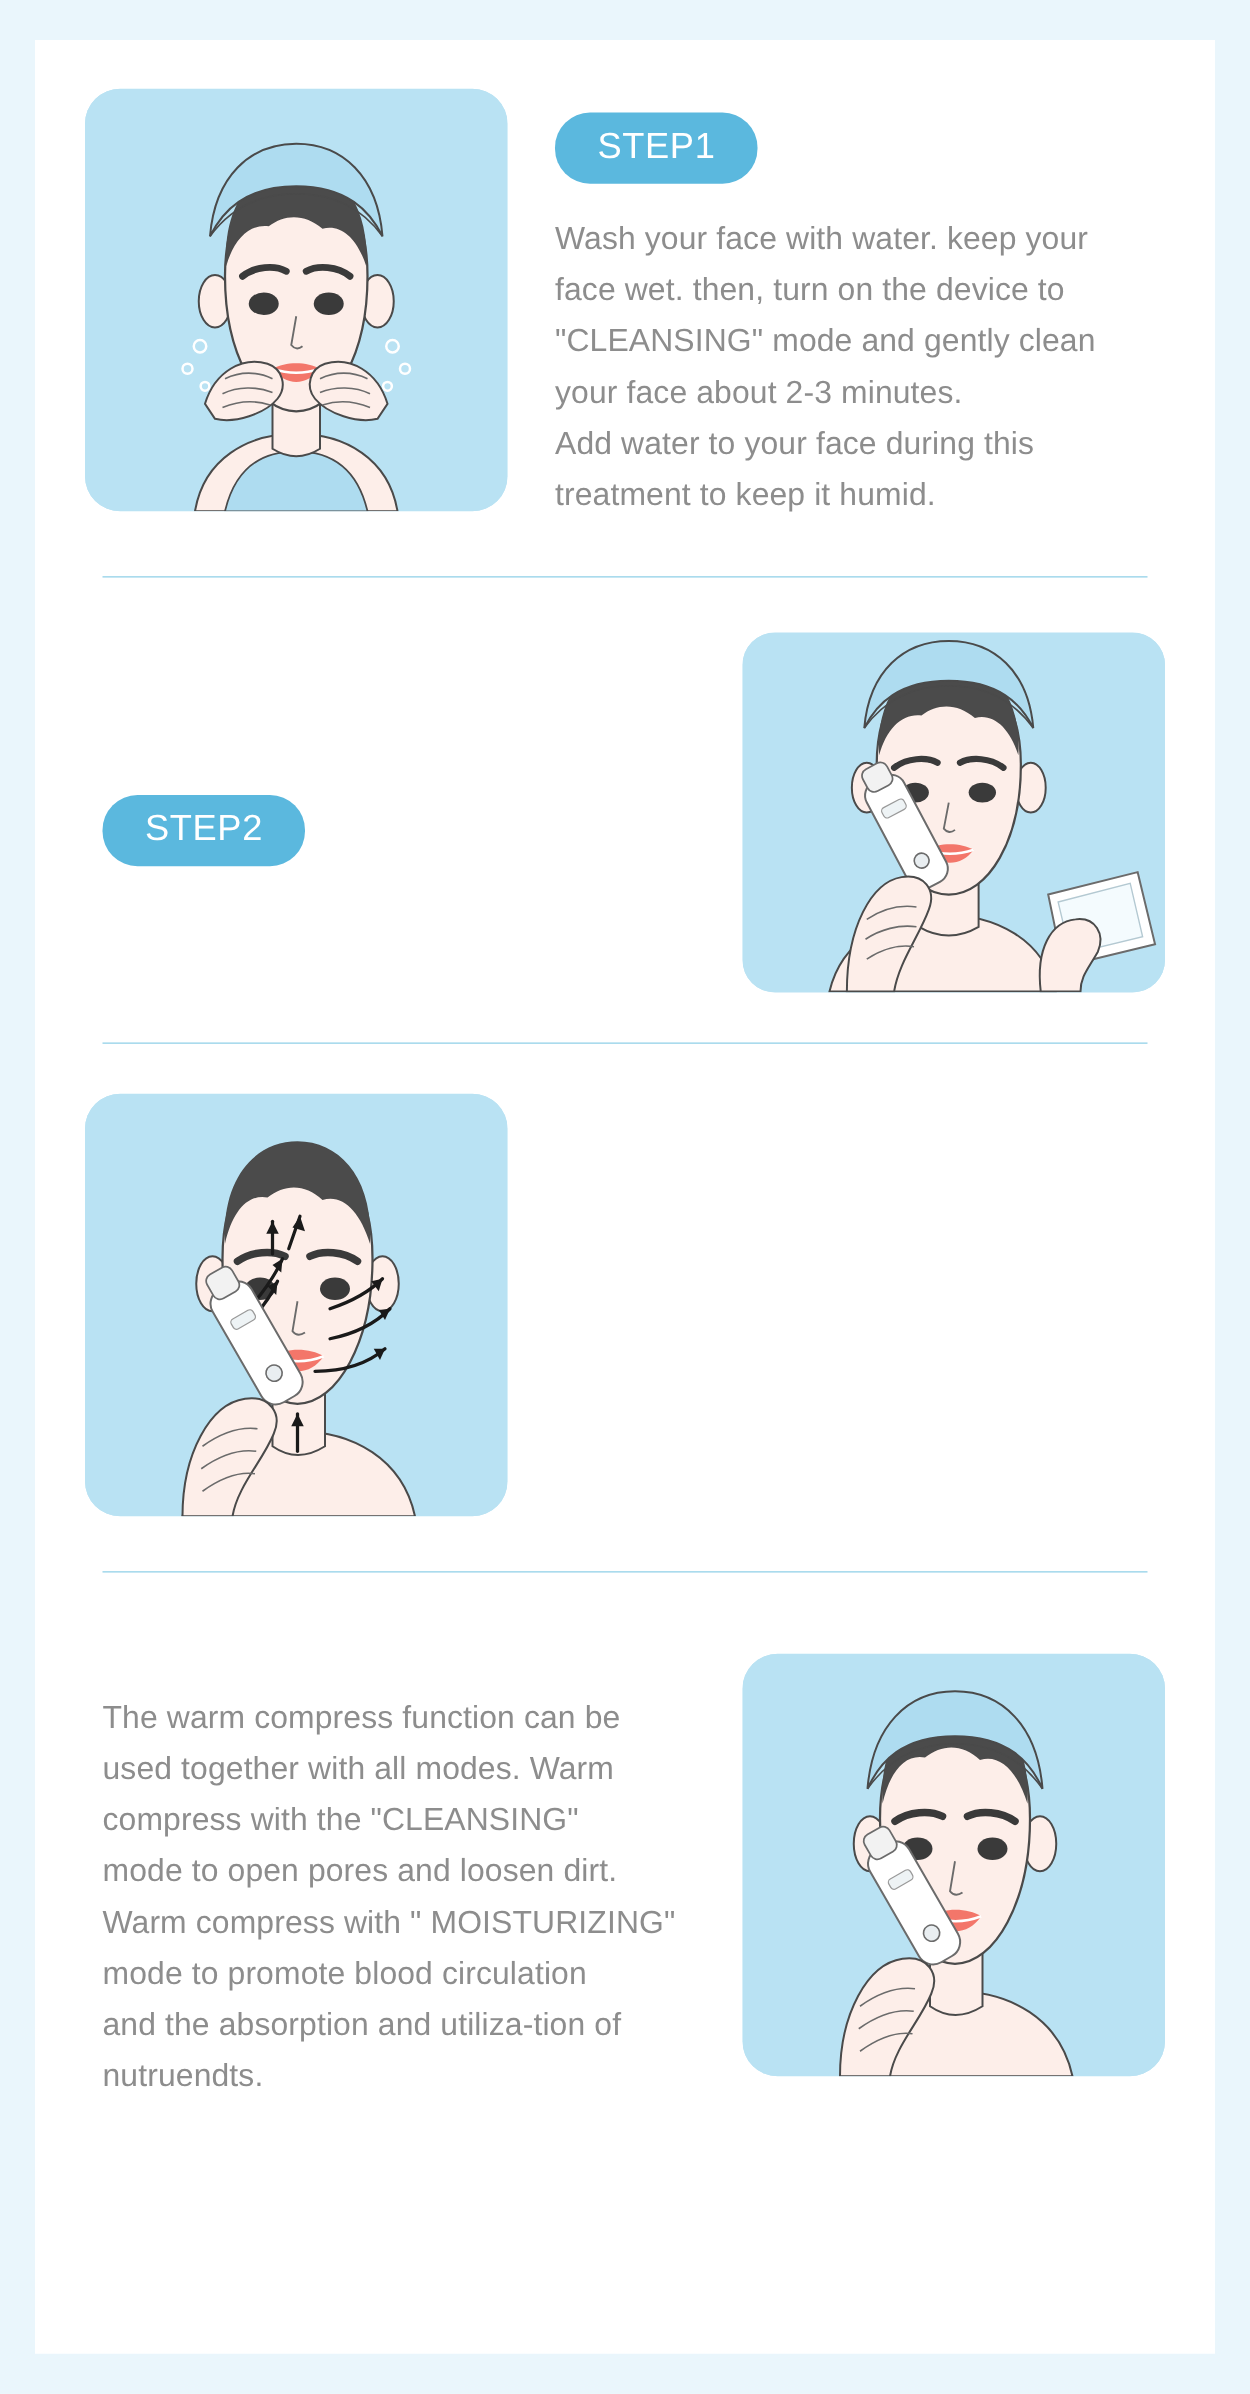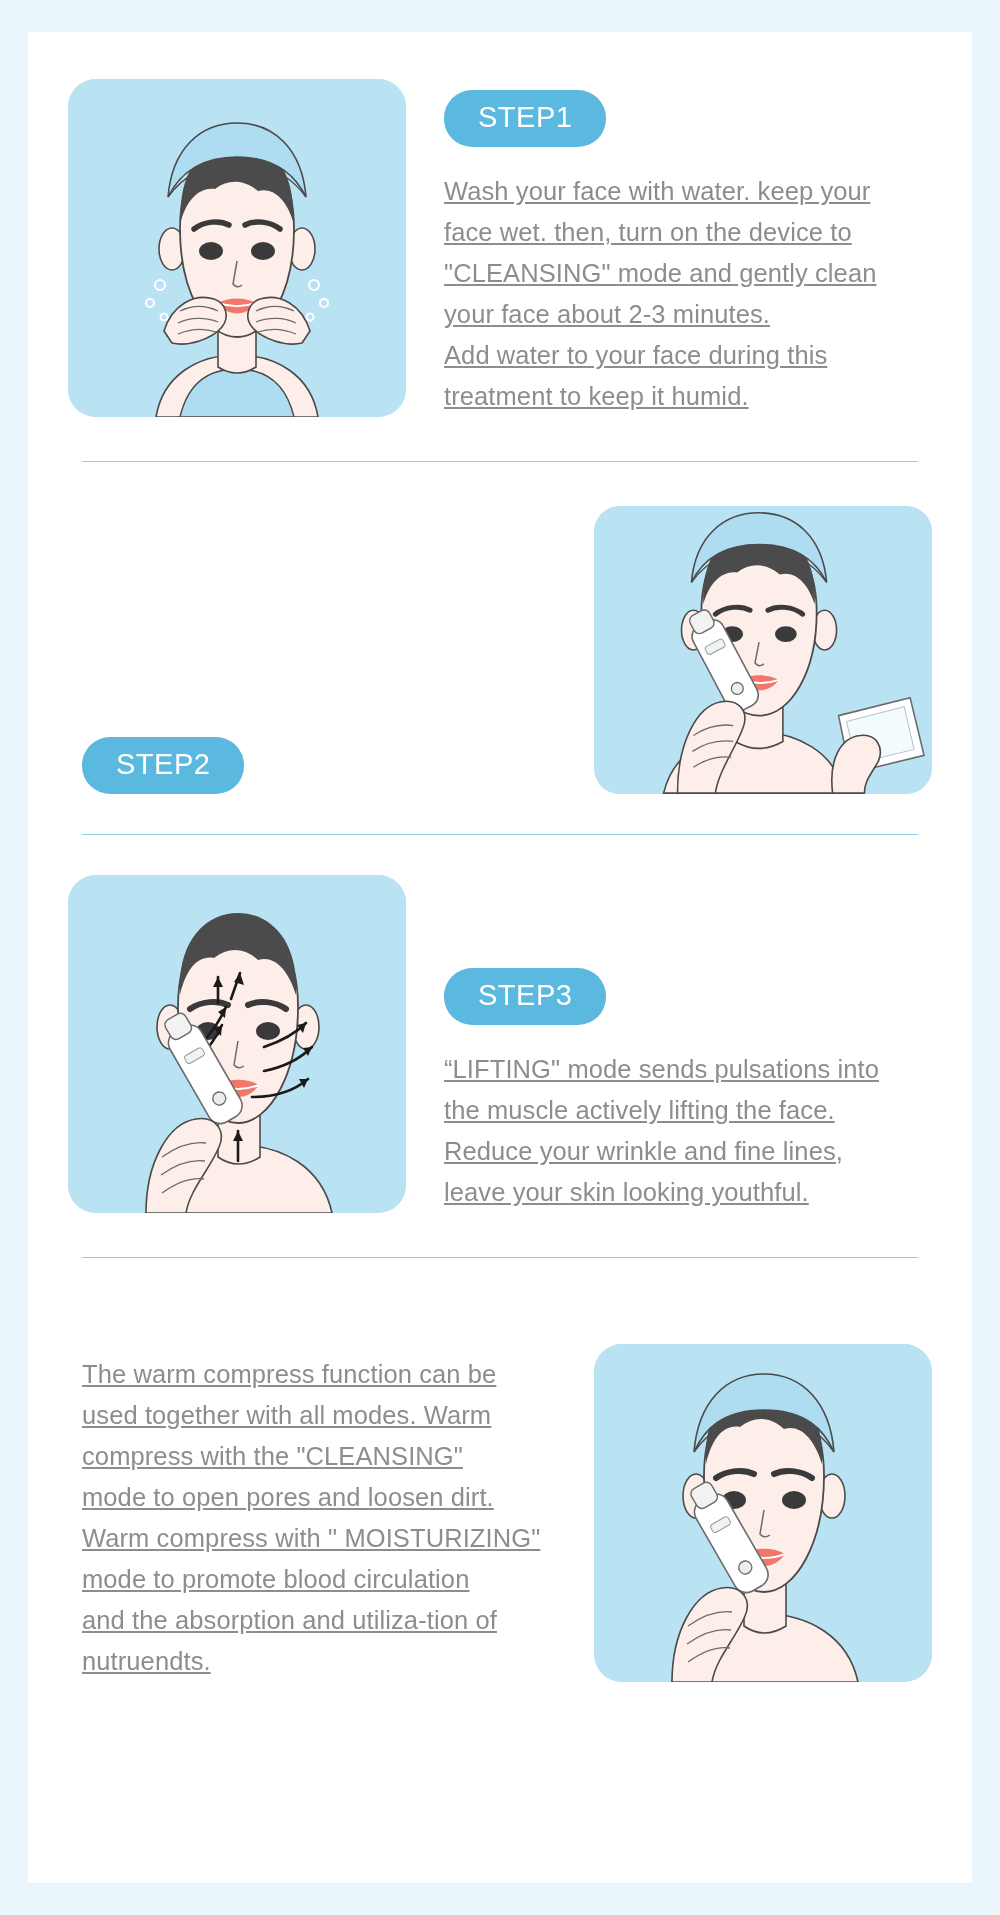--- a/index.html
+++ b/index.html
@@ -23,21 +23,21 @@
     width: 944px;
     height: 1851px;
     background: #ffffff;
     position: relative;
     padding: 30px 40px 30px 40px;
   }
 
   
   .section {
     display: flex;
-    align-items: flex-end;
+    align-items: center;
     width: 100%;
   }
   .section.reverse { flex-direction: row-reverse; }
 
   .illus-wrap {
     flex: 0 0 auto;
     width: 338px;
     display: flex;
     justify-content: center;
   }
@@ -75,21 +75,20 @@
     white-space: nowrap;
   }
 
   .body-text {
     margin-top: 24px;
     color: #8d8d8d;
     font-size: 25.5px;
     line-height: 41px;
     white-space: pre-line;
     letter-spacing: 0.1px;
-    text-decoration: underline;
   }
 
   .divider {
     height: 1px;
     background: #8fcfe8;
     margin: 0 14px;
   }
 
   
   .gap-a { height: 44px; }
@@ -263,27 +262,20 @@
               <circle cx="138" cy="226" r="6.5" fill="#e9eef1" stroke="#6b6b6b" stroke-width="1.3"></circle>
               <rect x="128" y="172" width="20" height="9" rx="3" fill="#eef3f5" stroke="#9a9a9a" stroke-width="1"></rect>
             </g>
 
             <path d="M78 338 C78 288 100 248 128 244 C148 241 158 256 151 272 C142 294 122 314 118 338 Z" fill="#fdeee9" stroke="#4a4a4a" stroke-width="1.6"></path>
             <path d="M94 282 C108 272 122 266 138 268" fill="none" stroke="#6b6b6b" stroke-width="1.3"></path>
             <path d="M93 300 C107 290 122 284 137 286" fill="none" stroke="#6b6b6b" stroke-width="1.3"></path>
             <path d="M94 318 C108 308 122 302 136 304" fill="none" stroke="#6b6b6b" stroke-width="1.3"></path>
           </svg>
         </div>
-      </div>
-      <div class="text-col left-pad">
-        <span class="badge">STEP3</span>
-        <p class="body-text"> “LIFTING" mode sends pulsations into
-the muscle actively lifting the face.
-Reduce your wrinkle and fine lines,
-leave your skin looking youthful.</p>
       </div>
     </div>
 
     <div class="gap-a"></div>
     <div class="divider"></div>
     <div class="gap-a"></div>
 
     <div class="section reverse">
       <div class="illus-wrap">
         <div class="illus">

